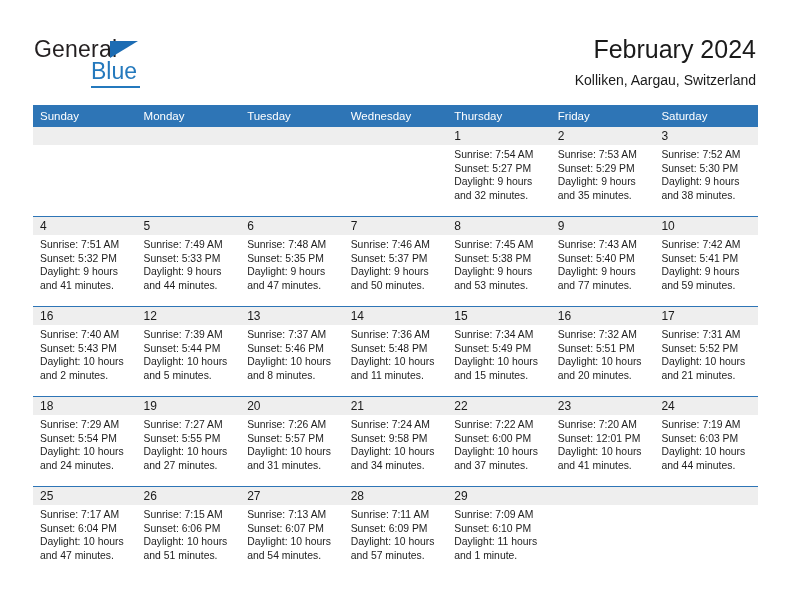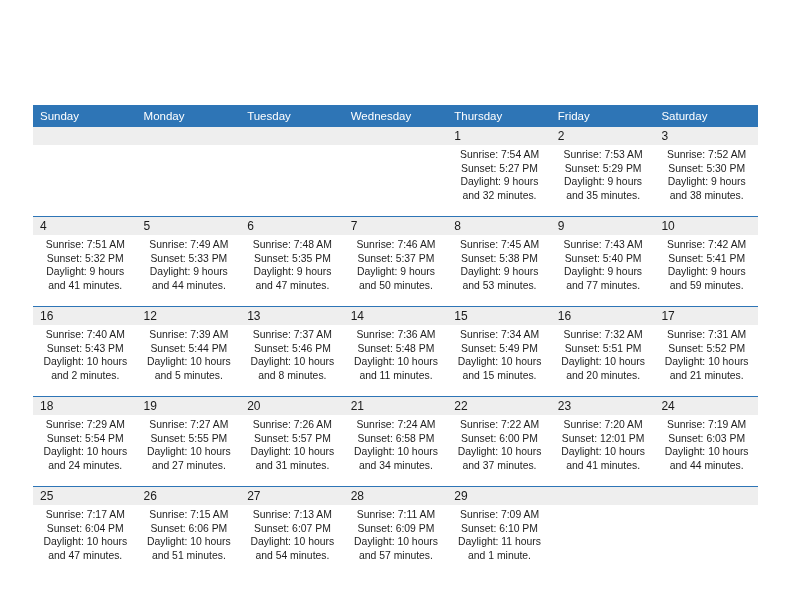--- a/index.html
+++ b/index.html
@@ -139,34 +139,48 @@
     color: #1a1a1a;
   }
   .daynum-band.empty {
     color: transparent;
   }
   .cell-body {
     padding: 3px 6px 0 7px;
     font-size: 10.4px;
     line-height: 13.6px;
     color: #1d1d1d;
-    text-align: center;
   }
   .cell-body div {
     white-space: nowrap;
   }
   td.blank .daynum-band {
     background: #eeeeee;
   }
 </style>
 </head>
 <body>
 
 <div class="page">
 
+  <div class="header">
+
+    <div class="logo">
+      <span class="logo-general">General</span>
+      <span class="logo-tri"></span>
+      <span class="logo-blue">Blue</span>
+      <span class="logo-underline"></span>
+    </div>
+
+    <div class="title-block">
+      <div class="cal-title">February 2024</div>
+      <div class="cal-subtitle">Kolliken, Aargau, Switzerland</div>
+    </div>
+
+  </div>
 
   <div class="calendar">
     <table class="cal-table">
       <thead>
         <tr>
           <th>Sunday</th>
           <th>Monday</th>
           <th>Tuesday</th>
           <th>Wednesday</th>
           <th>Thursday</th>
@@ -420,21 +434,21 @@
                   <div>Daylight: 10 hours</div>
                   <div>and 31 minutes.</div>
                 </div>
               </div>
             </td>
             <td>
               <div class="daycell">
                 <div class="daynum-band">21</div>
                 <div class="cell-body">
                   <div>Sunrise: 7:24 AM</div>
-                  <div>Sunset: 6:58 PM</div>
+                  <div>Sunset: 9:58 PM</div>
                   <div>Daylight: 10 hours</div>
                   <div>and 34 minutes.</div>
                 </div>
               </div>
             </td>
             <td>
               <div class="daycell">
                 <div class="daynum-band">22</div>
                 <div class="cell-body">
                   <div>Sunrise: 7:22 AM</div>

